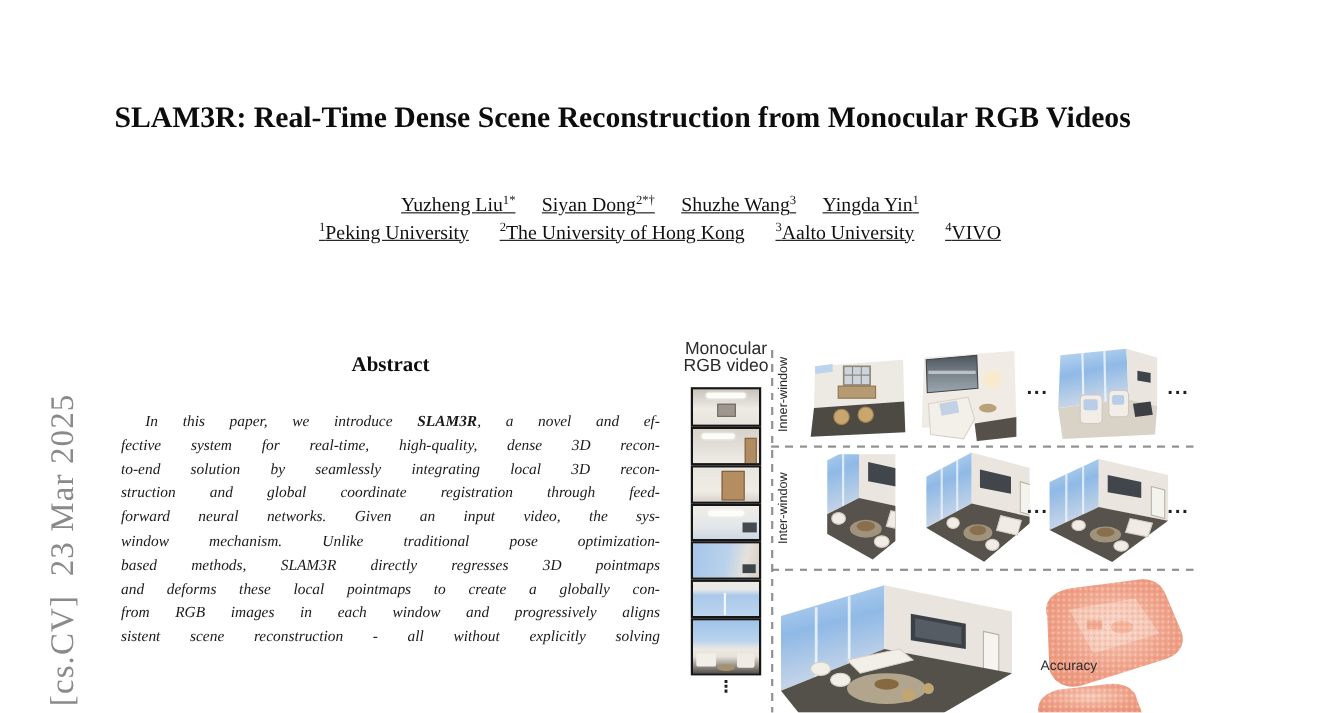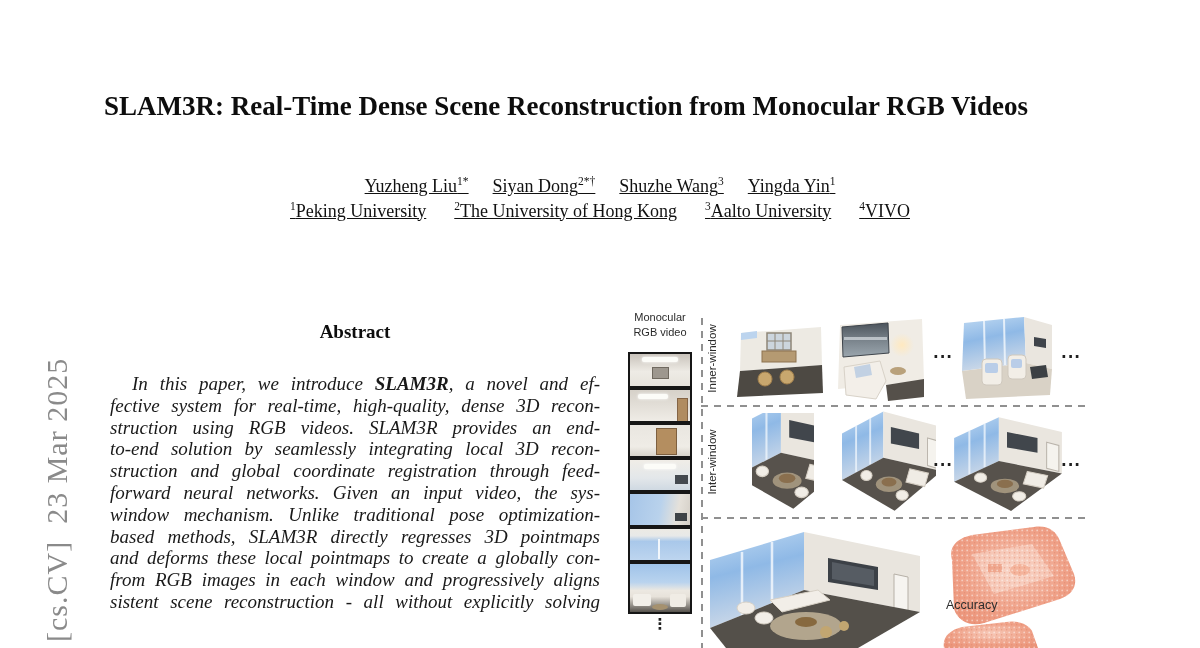--- a/index.html
+++ b/index.html
@@ -14,28 +14,28 @@
          font-size:27px;font-weight:700;line-height:32px;color:#0d0d0d;}
   .authors{position:absolute;left:0;top:174px;width:1200px;text-align:center;font-size:18px;text-decoration:underline;}
   .aline{height:24.5px;line-height:24.5px;}
   .authors sup{font-size:11.5px;line-height:0;}
   .auth{margin:0 12px;}
   .aff{margin:0 14px;}
   
   .abs-head{position:absolute;left:110px;top:321px;width:490px;text-align:center;
             font-size:19px;font-weight:700;color:#0d0d0d;}
   .abs-body{position:absolute;left:110px;top:373px;width:490px;color:#191919;}
-  .abs-line{height:21.8px;line-height:21.8px;font-style:italic;font-size:19px;
+  .abs-line{height:21.8px;line-height:21.8px;font-style:italic;font-size:14px;
             text-align:justify;text-align-last:justify;white-space:nowrap;overflow:hidden;}
   .abs-line.first{text-indent:22px;}
   .abs-line b{font-weight:700;}
   
   .sans{font-family:"Liberation Sans",sans-serif;}
   .vid-label{position:absolute;left:612px;top:310px;width:96px;text-align:center;
-             font-size:11px;line-height:15px;color:#2b2b2b;}
+             font-size:16px;line-height:15px;color:#2b2b2b;}
   .strip{position:absolute;left:628px;top:352px;width:64px;}
   .frame{position:relative;box-sizing:border-box;width:64px;border:2px solid #161616;overflow:hidden;}
   .fd{position:absolute;}
   .vdots{position:absolute;left:628px;top:615px;width:64px;text-align:center;
          font-family:"DejaVu Sans",sans-serif;font-size:15px;font-weight:700;color:#1f1f1f;}
   .vdash{position:absolute;width:2px;
          background:repeating-linear-gradient(to bottom,#909090 0 7px,transparent 7px 13px);}
   .hdash{position:absolute;height:2px;
          background:repeating-linear-gradient(to right,#909090 0 7px,transparent 7px 13px);}
   .vlabel{position:absolute;transform:rotate(-90deg);transform-origin:0 0;
@@ -57,21 +57,20 @@
 
   <div class="authors">
     <div class="aline"><span class="auth">Yuzheng Liu<sup>1*</sup></span><span class="auth">Siyan Dong<sup>2*†</sup></span><span class="auth">Shuzhe Wang<sup>3</sup></span><span class="auth">Yingda Yin<sup>1</sup></span></div>
     <div class="aline"><span class="aff"><sup>1</sup>Peking University</span><span class="aff"><sup>2</sup>The University of Hong Kong</span><span class="aff"><sup>3</sup>Aalto University</span><span class="aff"><sup>4</sup>VIVO</span></div>
   </div>
 
   <div class="abs-head">Abstract</div>
   <div class="abs-body">
       <div class="abs-line first">In this paper, we introduce <b>SLAM3R</b>, a novel and ef-</div>
       <div class="abs-line">fective system for real-time, high-quality, dense 3D recon-</div>
-      <div class="abs-line">struction using RGB videos. SLAM3R provides an end-</div>
       <div class="abs-line">to-end solution by seamlessly integrating local 3D recon-</div>
       <div class="abs-line">struction and global coordinate registration through feed-</div>
       <div class="abs-line">forward neural networks. Given an input video, the sys-</div>
       <div class="abs-line">window mechanism. Unlike traditional pose optimization-</div>
       <div class="abs-line">based methods, SLAM3R directly regresses 3D pointmaps</div>
       <div class="abs-line">and deforms these local pointmaps to create a globally con-</div>
       <div class="abs-line">from RGB images in each window and progressively aligns</div>
       <div class="abs-line">sistent scene reconstruction - all without explicitly solving</div>
     </div>
 

